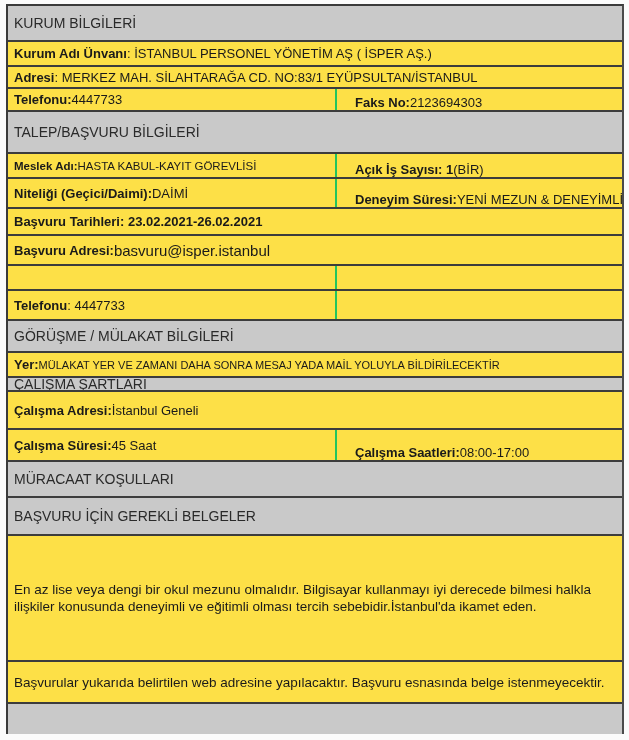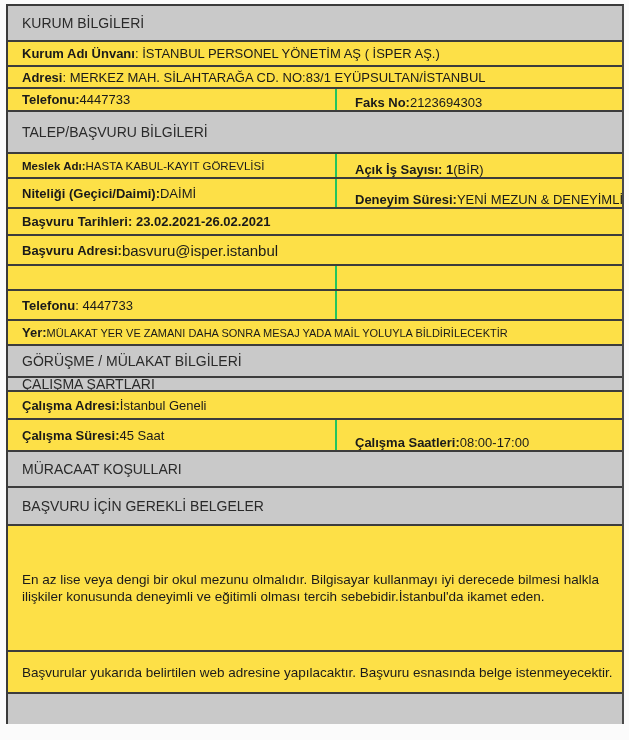--- a/index.html
+++ b/index.html
@@ -3,21 +3,21 @@
 <meta charset="utf-8">
 <style>
   html, body { margin: 0; padding: 0; background: #fbfbfb; }
   body { width: 629px; height: 740px; overflow: hidden; position: relative;
          font-family: "Liberation Sans", sans-serif; color: #1a1a1a; }
   .sheet { position: absolute; left: 6px; top: 4px; width: 614px;
            border-left: 2px solid #3a3a3a; border-right: 2px solid #4a4a4a; border-top: 2px solid #3a3a3a; }
   .row { display: flex; border-bottom: 2px solid #3c3c3c; box-sizing: border-box; }
   .row.hdr { background: #c9c9c9; }
   .row.white { background: #fde047; }
-  .cell { box-sizing: border-box; display: flex; align-items: center; padding-left: 14px;
+  .cell { box-sizing: border-box; display: flex; align-items: center; padding-left: 6px;
           font-size: 13px; white-space: nowrap; overflow: hidden; }
   .cell.l { width: 329px; border-right: 2px solid #22c55e; }
   .cell.r { flex: 1; padding-left: 18px; align-items: flex-end; }
   .cell.full { flex: 1; }
   .hdr .cell { font-size: 14px; color: #2a2a2a; }
   b { font-weight: bold; }
   .small { font-size: 11.5px; }
   .para { white-space: normal; font-size: 13.5px; line-height: 17px; padding-right: 4px; }
 </style>
 </head>
@@ -90,34 +90,34 @@
     <div class="cell r"></div>
   </div>
   <div class="row white" style="height:30px">
     <div class="cell l">
         <b>Telefonu</b>
         <span>: 4447733</span>
       </div>
     <div class="cell r"></div>
   </div>
 
+  <div class="row hdr" style="height:32px">
+    <div class="cell full">GÖRÜŞME / MÜLAKAT BİLGİLERİ</div>
+  </div>
   <div class="row white" style="height:25px">
     <div class="cell full">
         <b>Yer:</b>
         <span class="small" style="font-size:11px"> MÜLAKAT YER VE ZAMANI DAHA SONRA MESAJ YADA MAİL YOLUYLA BİLDİRİLECEKTİR</span>
       </div>
   </div>
-  <div class="row hdr" style="height:32px">
-    <div class="cell full">GÖRÜŞME / MÜLAKAT BİLGİLERİ</div>
-  </div>
 
   <div class="row hdr" style="height:14px">
     <div class="cell full">ÇALIŞMA ŞARTLARI</div>
   </div>
-  <div class="row white" style="height:28px">
+  <div class="row white" style="height:38px">
     <div class="cell full">
         <b>Çalışma Adresi:</b>
         <span> İstanbul Geneli</span>
       </div>
   </div>
   <div class="row white" style="height:32px">
     <div class="cell l">
         <b>Çalışma Süresi:</b>
         <span> 45 Saat</span>
       </div>

